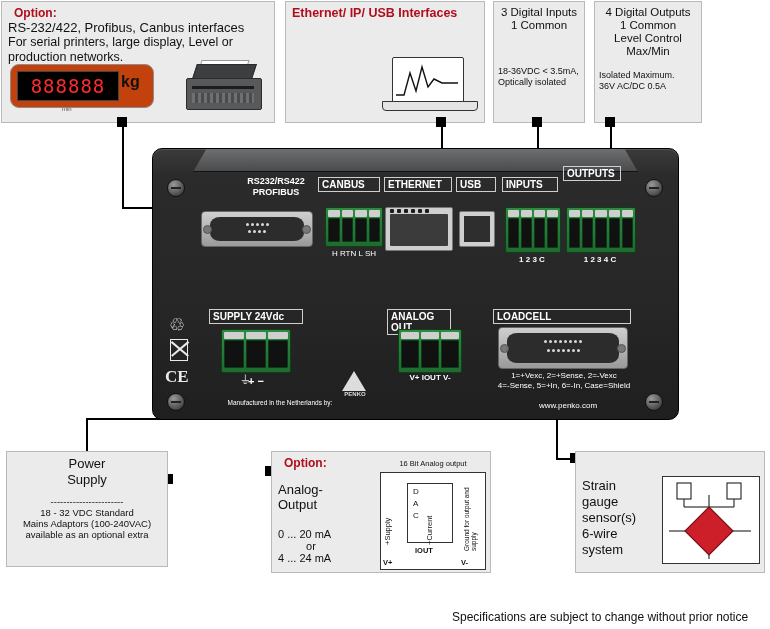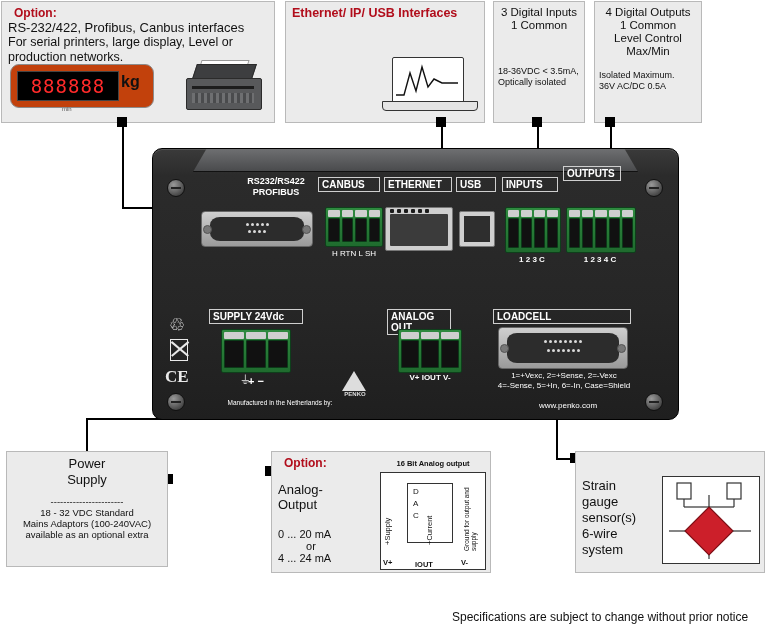--- a/index.html
+++ b/index.html
@@ -145,21 +145,21 @@
   #box-power{left:6px;top:451px;width:162px;height:116px;padding:4px;}
   #box-power .t{font-size:13px;line-height:16px;text-align:center;}
   #box-power .s{font-size:9.5px;line-height:11px;text-align:center;}
   #box-analog{left:271px;top:451px;width:220px;height:122px;padding:4px 6px;}
   #box-analog .t{font-size:13px;line-height:15px;}
   #box-strain{left:575px;top:451px;width:190px;height:122px;padding:4px 6px;}
   #box-strain .t{font-size:13px;line-height:16px;}
 
   
   .analog-dwg{position:absolute;left:108px;top:20px;width:104px;height:96px;border:1px solid #333;background:#fff;}
-  .analog-dwg .cap{position:absolute;left:0;top:-14px;width:104px;text-align:center;font-size:7.5px;font-weight:bold;}
+  .analog-dwg .cap{position:absolute;left:0;top:-14px;width:104px;text-align:center;font-size:7.5px;font-weight:normal;}
   .vert{writing-mode:vertical-rl;transform:rotate(180deg);font-size:7.5px;}
 
   
   .bridge{position:absolute;left:86px;top:24px;width:96px;height:86px;border:1px solid #333;background:#fff;}
 
   .footer{position:absolute;left:452px;top:610px;font-size:12px;color:#111;}
 </style>
 </head>
 <body>
 
@@ -436,21 +436,21 @@
     <div class="abs" style="left:26px;top:10px;width:44px;height:58px;border:1px solid #333;"></div>
     <div class="abs" style="left:32px;top:14px;font-size:8px;">D</div>
     <div class="abs" style="left:32px;top:26px;font-size:8px;">A</div>
     <div class="abs" style="left:32px;top:38px;font-size:8px;">C</div>
 
     <div class="abs vert" style="left:2px;top:16px;height:56px;">+Supply</div>
     <div class="abs vert" style="left:44px;top:16px;height:56px;">+Current</div>
     <div class="abs vert" style="left:82px;top:8px;height:70px;font-size:6.5px;">Ground for output and supply</div>
 
     <div class="abs" style="left:2px;bottom:2px;font-size:7.5px;font-weight:bold;">V+</div>
-    <div class="abs" style="left:34px;bottom:0;font-size:7.5px;font-weight:bold;">IOUT</div>
+    <div class="abs" style="left:34px;bottom:14px;font-size:7.5px;font-weight:bold;">IOUT</div>
     <div class="abs" style="left:80px;bottom:2px;font-size:7.5px;font-weight:bold;">V-</div>
   </div>
 </div>
 
 <div class="callout abs" id="box-strain">
   <div class="t" style="margin-top:22px">Strain</div>
   <div class="t">gauge</div>
   <div class="t">sensor(s)</div>
   <div class="t">6-wire</div>
   <div class="t">system</div>

